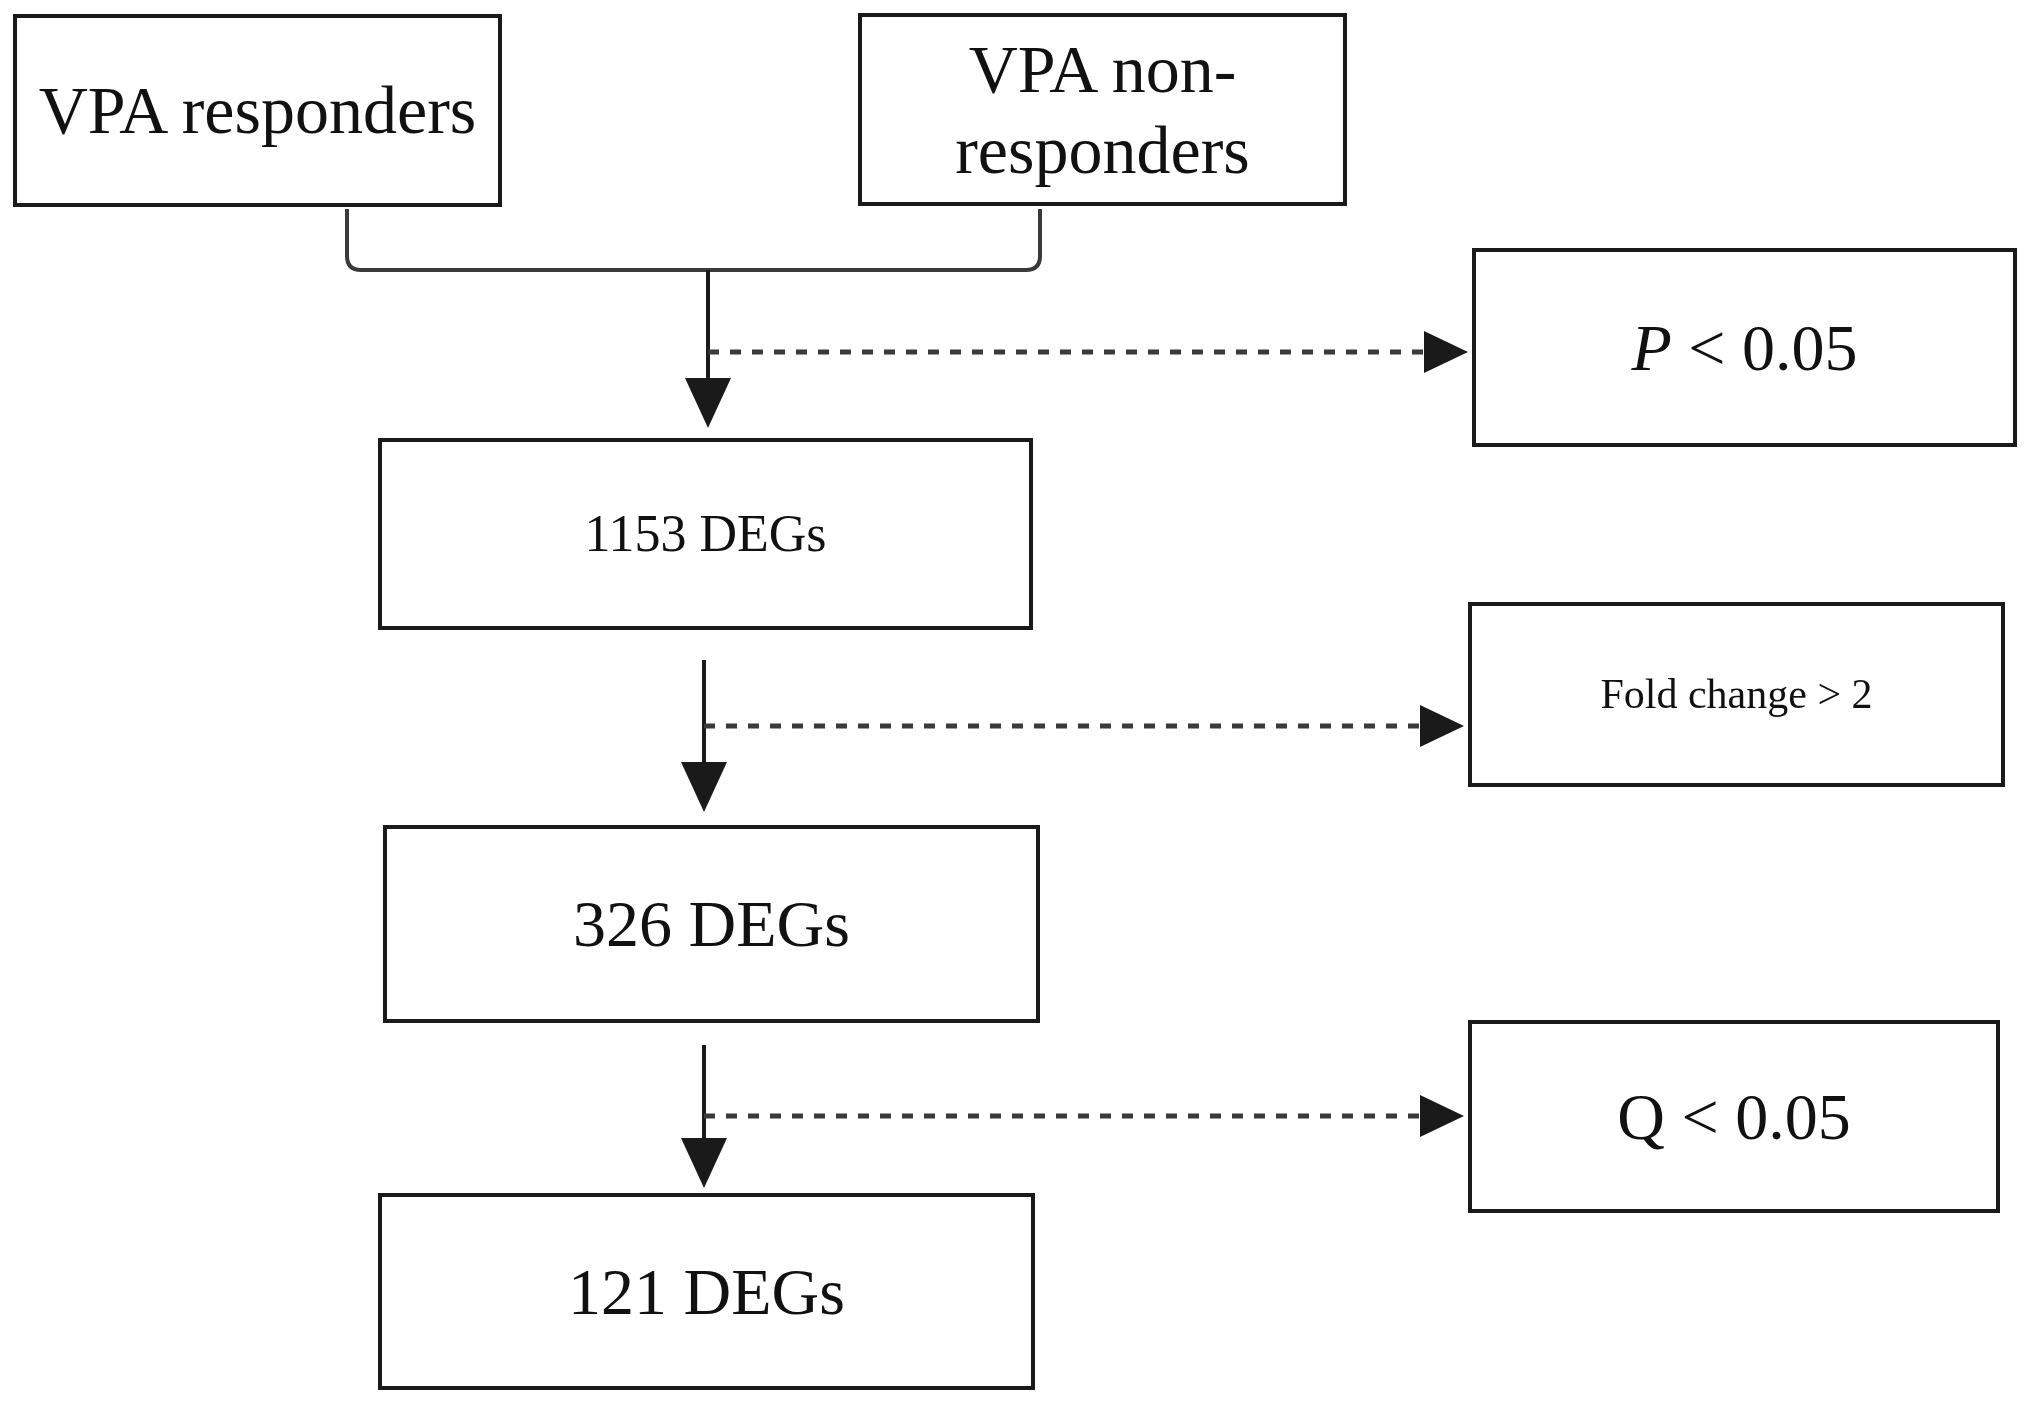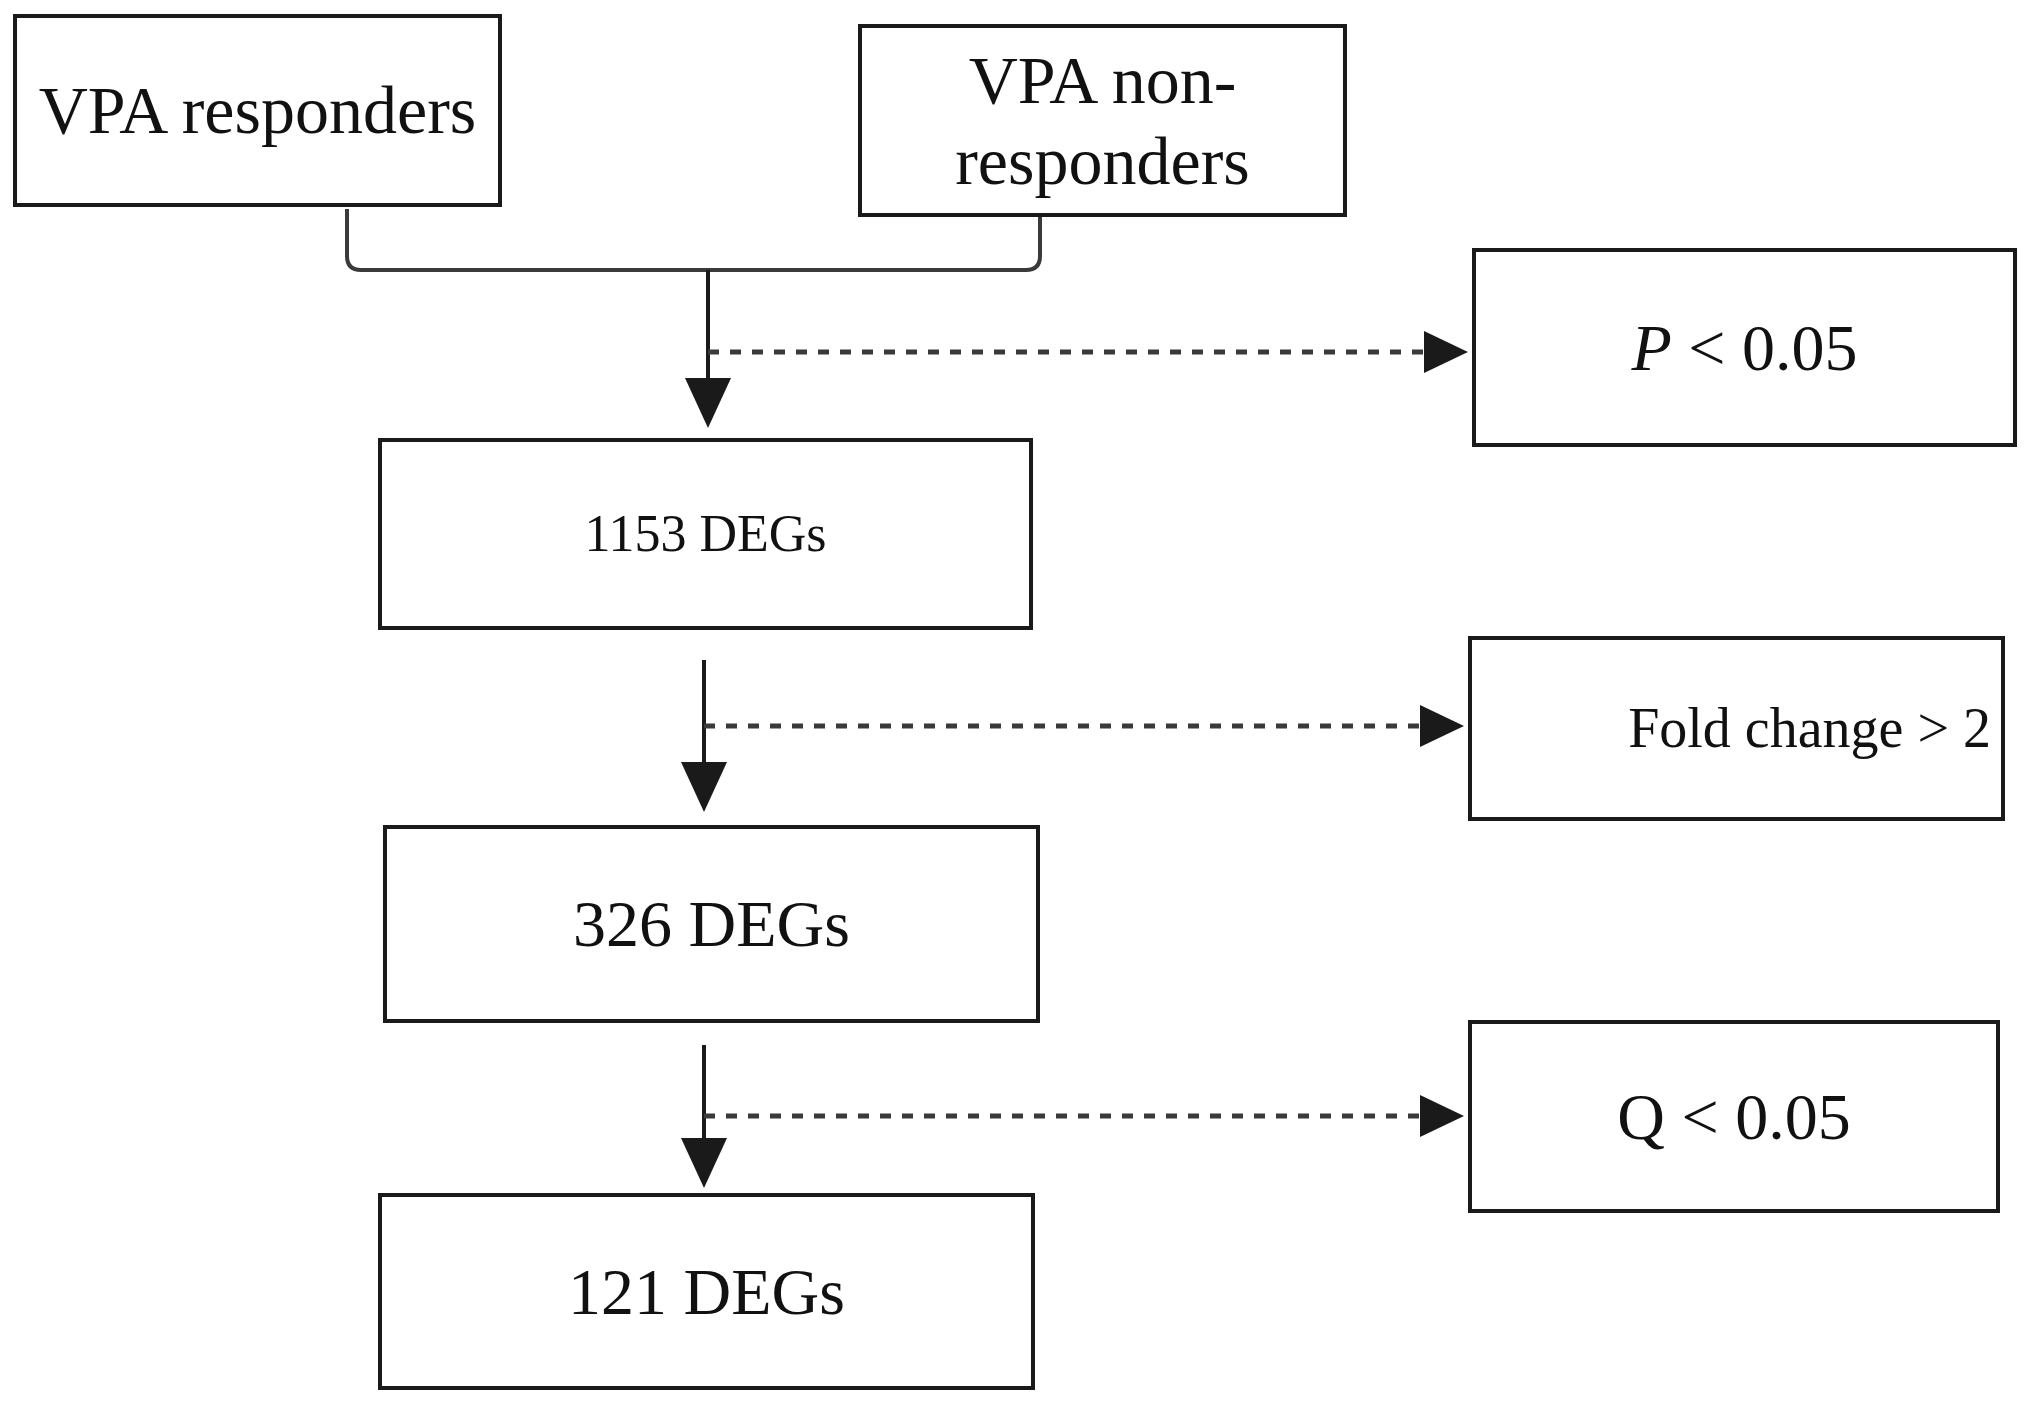--- a/index.html
+++ b/index.html
@@ -36,43 +36,42 @@
     padding: 0 10px;
     white-space: pre-line;
   }
   
   #node-vpa-responders {
     left: 13px;  top: 14px;  width: 489px;  height: 193px;
     font-size: 68px;
     text-align: right;
   }
   #node-vpa-nonresponders {
-    left: 858px; top: 24px;  width: 489px;  height: 193px;
+    left: 858px; top: 13px;  width: 489px;  height: 193px;
     font-size: 68px;
   }
   #node-degs-1153 {
     left: 378px; top: 438px; width: 655px; height: 192px;
     font-size: 52px;
   }
   #node-degs-389 {
     left: 383px; top: 825px; width: 657px; height: 198px;
     font-size: 66px;
   }
   #node-degs-121 {
     left: 378px; top: 1193px; width: 657px; height: 197px;
     font-size: 66px;
   }
   #node-criterion-p {
     left: 1472px; top: 248px; width: 545px; height: 199px;
     font-size: 66px;
   }
   #node-criterion-fold {
-    left: 1468px; top: 636px; width: 537px; height: 185px;
-    font-size: 56px;
-    justify-content: flex-end;
+    left: 1468px; top: 602px; width: 537px; height: 185px;
+    font-size: 42px;
   }
   #node-criterion-q {
     left: 1468px; top: 1020px; width: 532px; height: 193px;
     font-size: 66px;
   }
   .ital { font-style: italic; }
 
   
   #connector-layer {
     position: absolute;

